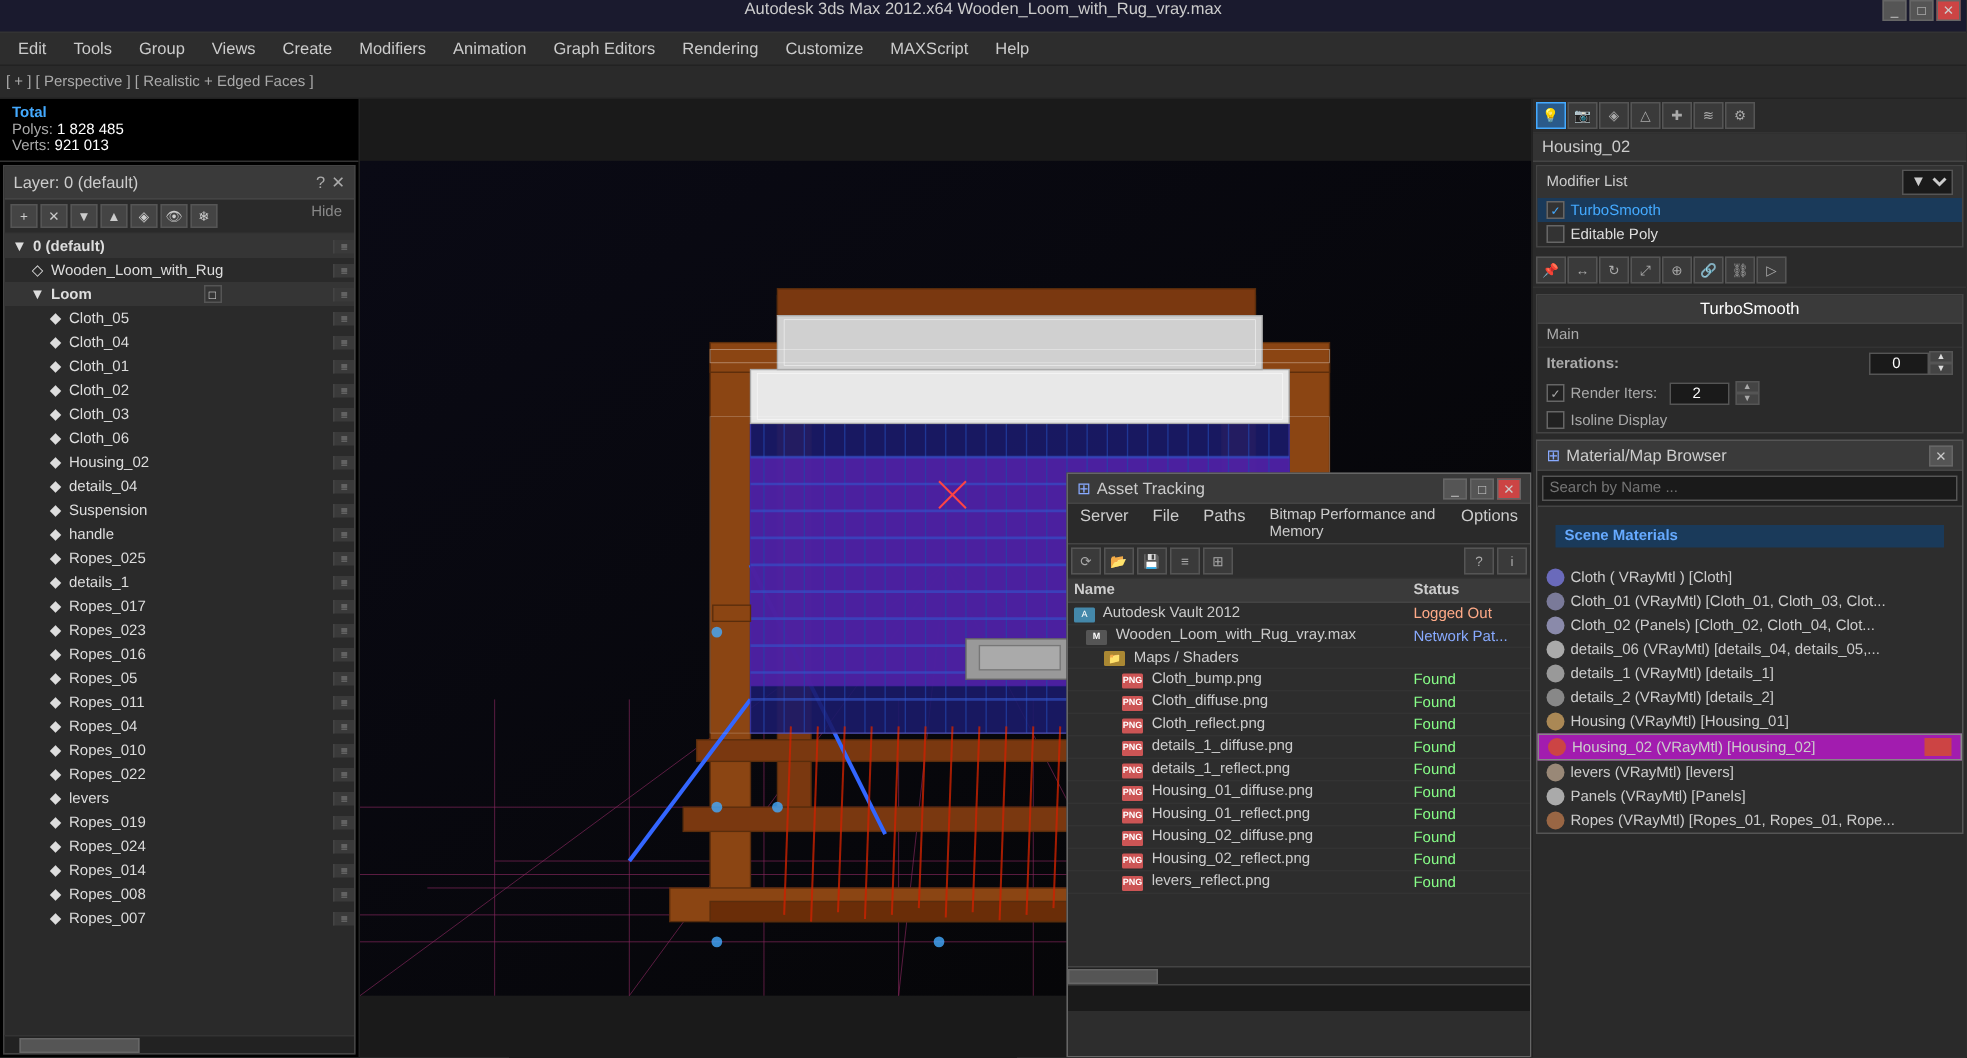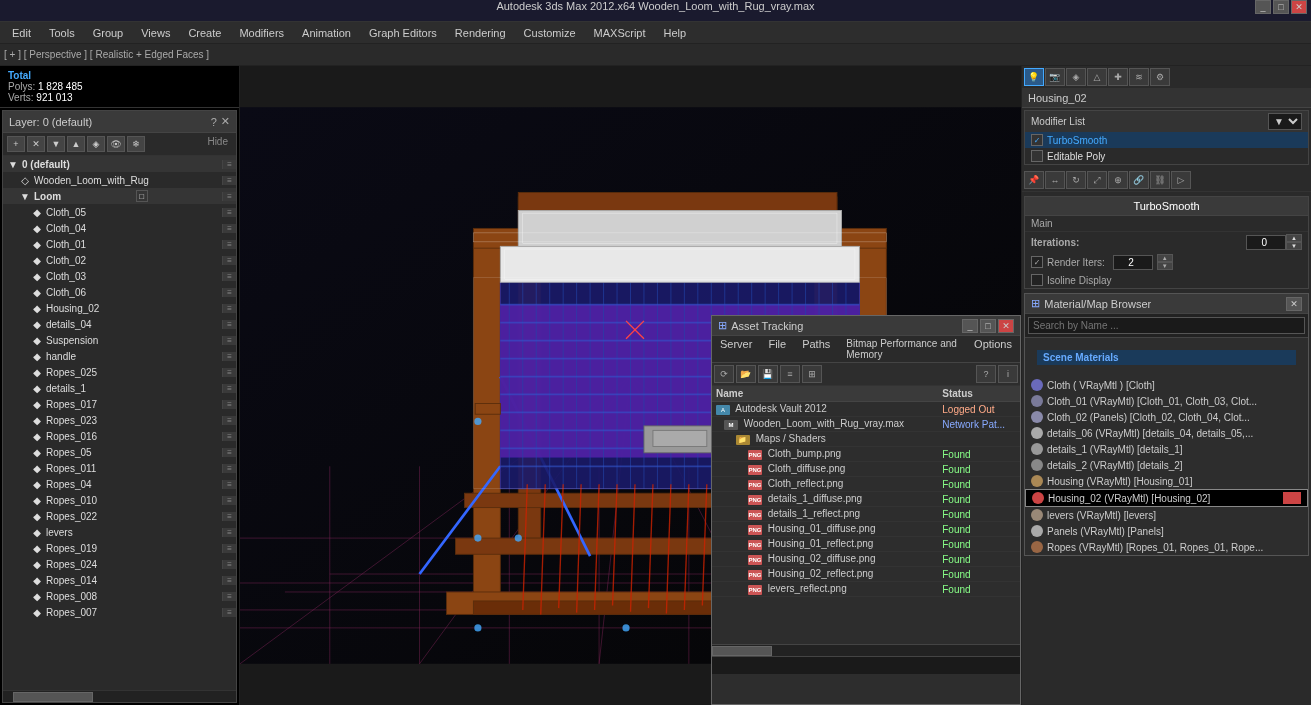--- a/index.html
+++ b/index.html
@@ -55,21 +55,21 @@
     .right-panels { width: 290px; background: #2a2a2a; border-left: 1px solid #222; display: flex; flex-direction: column; flex-shrink: 0; }
     
     
     .mat-browser { background: #2d2d2d; border: 1px solid #555; margin: 2px; }
     .mat-browser-title { background: #3a3a3a; height: 20px; display: flex; align-items: center; padding: 0 6px; border-bottom: 1px solid #444; justify-content: space-between; }
     .mat-browser-title span { color: #ccc; font-size: 11px; }
     .mat-search { padding: 3px; background: #222; border-bottom: 1px solid #444; }
     .mat-search input { width: 100%; background: #1a1a1a; border: 1px solid #555; color: #ccc; padding: 2px 4px; font-size: 10px; }
     .mat-section-title { background: #1a3a5a; color: #6af; padding: 2px 6px; font-size: 10px; font-weight: bold; margin: 12px; }
     .mat-item { padding: 2px 6px; font-size: 10px; color: #ccc; cursor: pointer; display: flex; align-items: flex-end; }
-    .mat-item.selected { background: #000000; border: 1px solid #888; }
+    .mat-item.selected { background: #a21caf; border: 1px solid #888; }
     .mat-sphere { width: 12px; height: 12px; border-radius: 50%; margin-right: 4px; display: inline-block; flex-shrink: 0; }
     
     
     .modifier-panel { margin: 2px; border: 1px solid #444; }
     .modifier-header { display: flex; align-items: center; justify-content: space-between; padding: 2px 6px; background: #333; }
     .modifier-list-label { color: #ccc; font-size: 10px; }
     .modifier-select { background: #1a1a1a; border: 1px solid #555; color: #ccc; font-size: 10px; padding: 1px; }
     .modifier-item { display: flex; align-items: center; padding: 2px 6px; font-size: 10px; cursor: pointer; }
     .modifier-item.active { color: #4af; background: #1a3a5a; }
     .modifier-check { width: 12px; height: 12px; border: 1px solid #666; margin-right: 4px; display: flex; align-items: center; justify-content: center; font-size: 8px; background: #333; }

